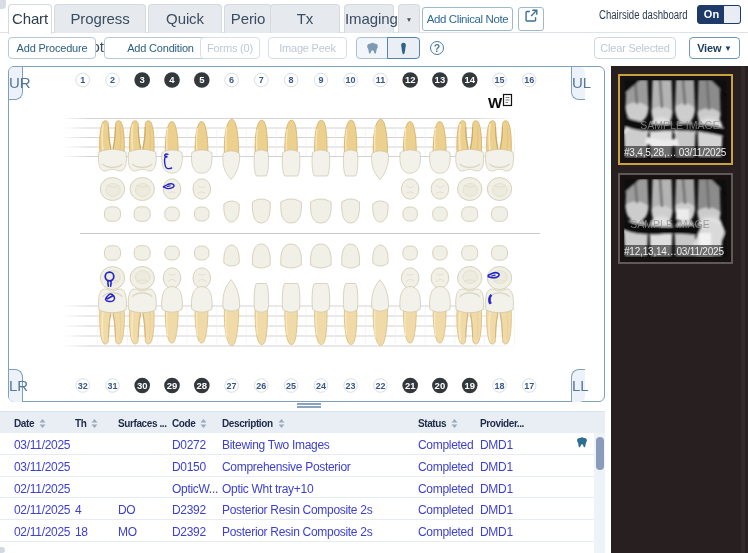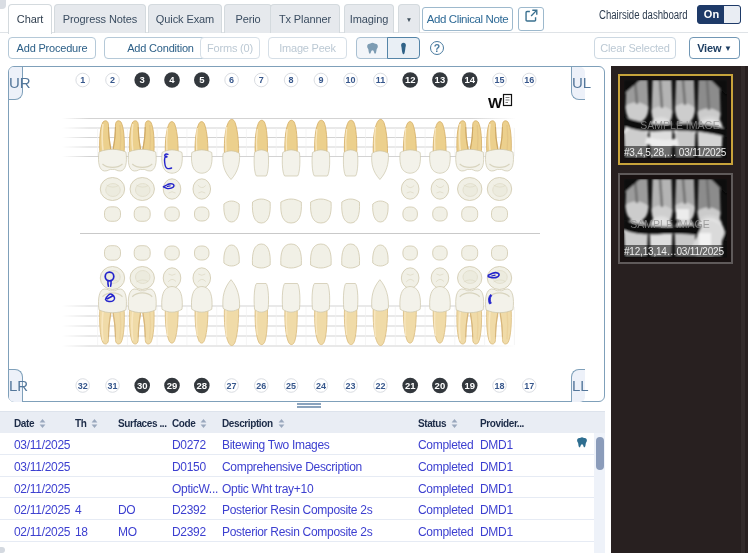--- a/index.html
+++ b/index.html
@@ -1,19 +1,19 @@
 <!DOCTYPE html>
 <html><head><meta charset="utf-8"><style>
 *{margin:0;padding:0;box-sizing:border-box}
 html,body{width:748px;height:553px;overflow:hidden}
 body{font-family:"Liberation Sans",sans-serif;background:#fff;position:relative}
 #tabline{position:absolute;left:0;top:32px;width:748px;height:1px;background:#dfe3e7}
 .tab{position:absolute;top:4px;height:29px;line-height:28px;background:#e6e9ed;
  border:1px solid #d4dade;border-bottom:none;border-radius:4px 4px 0 0;
- font-size:11px;letter-spacing:-0.1px;color:#3b4d61;text-align:center}
+ font-size:15px;letter-spacing:-0.1px;color:#3b4d61;text-align:center}
 .tab.active{background:#fff;color:#2f3e4e;height:30px;z-index:2}
 .btn{position:absolute;height:24px;background:#fff;border:1px solid #9db9cd;border-radius:3px;
  font-size:11.5px;letter-spacing:-0.4px;color:#2e6a96;text-align:center;line-height:22px;white-space:nowrap}
 .btn2{position:absolute;top:37px;height:22px;background:#fff;border:1px solid #b5c9d8;border-radius:4px;
  font-size:11px;letter-spacing:-0.2px;color:#2d6088;text-align:center;line-height:20px;white-space:nowrap}
 .btn2.dis{color:#bcc9d4;border-color:#d6dfe7}
 #cdlabel{position:absolute;left:599px;top:8px;font-size:12px;color:#2c3b4e;
  transform:scaleX(0.8);transform-origin:left center;white-space:nowrap}
 #toggle{position:absolute;left:697px;top:5px;width:44px;height:19px;border-radius:3px;
  background:#1e3a68;border:1px solid #1e3a68}
@@ -526,21 +526,21 @@
       <span style="left:480px">DMD1</span>
       <span style="position:absolute;left:576px;top:3px"><svg width="12" height="13" viewBox="0 0 24 24">
           <path d="M12 1.5 C9.2 1.5 8.8 3.2 6.6 3.2 C3.8 3.2 2.2 5.4 2.2 8.1 C2.2 10.6 3.8 11.7 4.3 13.3 C4.9 15.2 4.8 21.5 7.3 21.5 C9.6 21.5 8.7 15.3 12 15.3 C15.3 15.3 14.4 21.5 16.7 21.5 C19.2 21.5 19.1 15.2 19.7 13.3 C20.2 11.7 21.8 10.6 21.8 8.1 C21.8 5.4 20.2 3.2 17.4 3.2 C15.2 3.2 14.8 1.5 12 1.5 Z" fill="#2e6e90"></path>
         </svg></span>
     </div>
     <div class="grow" style="top:43.8px">
       <span style="left:14px">03/11/2025</span>
       <span style="left:75px"></span>
       <span style="left:118px"></span>
       <span style="left:172px">D0150</span>
-      <span style="left:222px">Comprehensive Description</span>
+      <span style="left:222px">Comprehensive Posterior</span>
       <span style="left:418px">Completed</span>
       <span style="left:480px">DMD1</span>
     </div>
     <div class="grow" style="top:65.6px">
       <span style="left:14px">02/11/2025</span>
       <span style="left:75px"></span>
       <span style="left:118px"></span>
       <span style="left:172px">OpticW...</span>
       <span style="left:222px">Optic Wht tray+10</span>
       <span style="left:418px">Completed</span>

